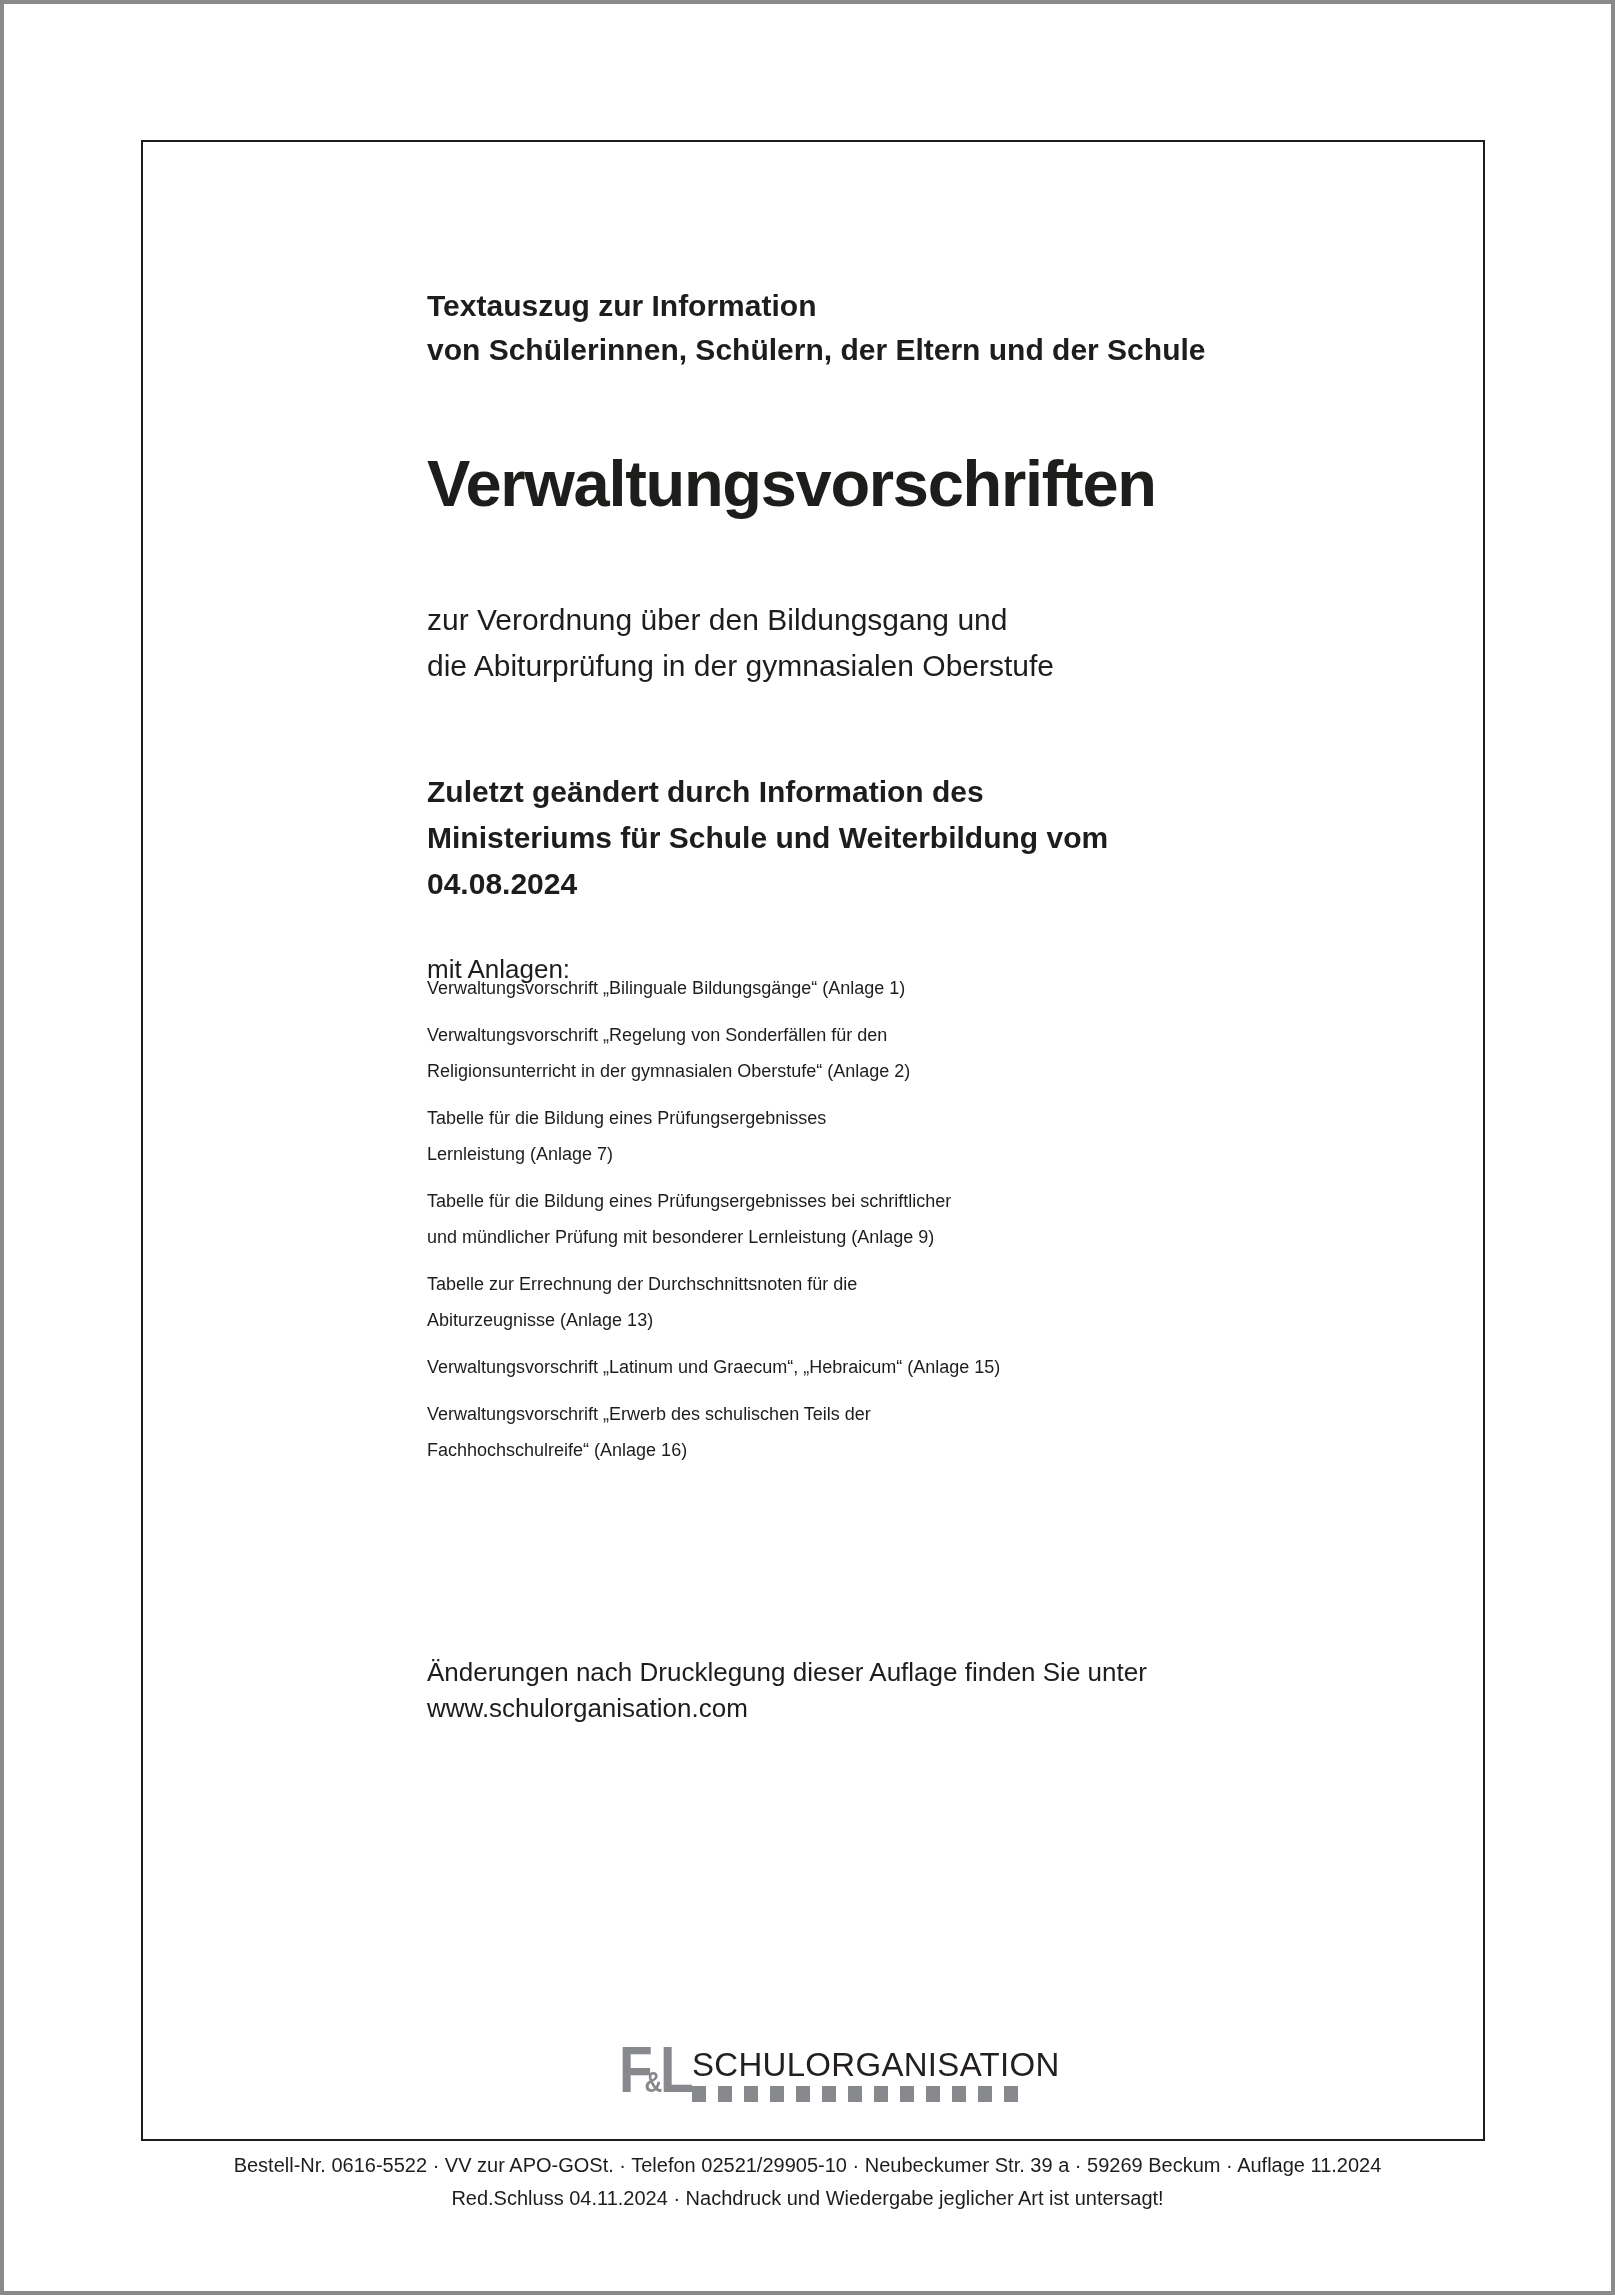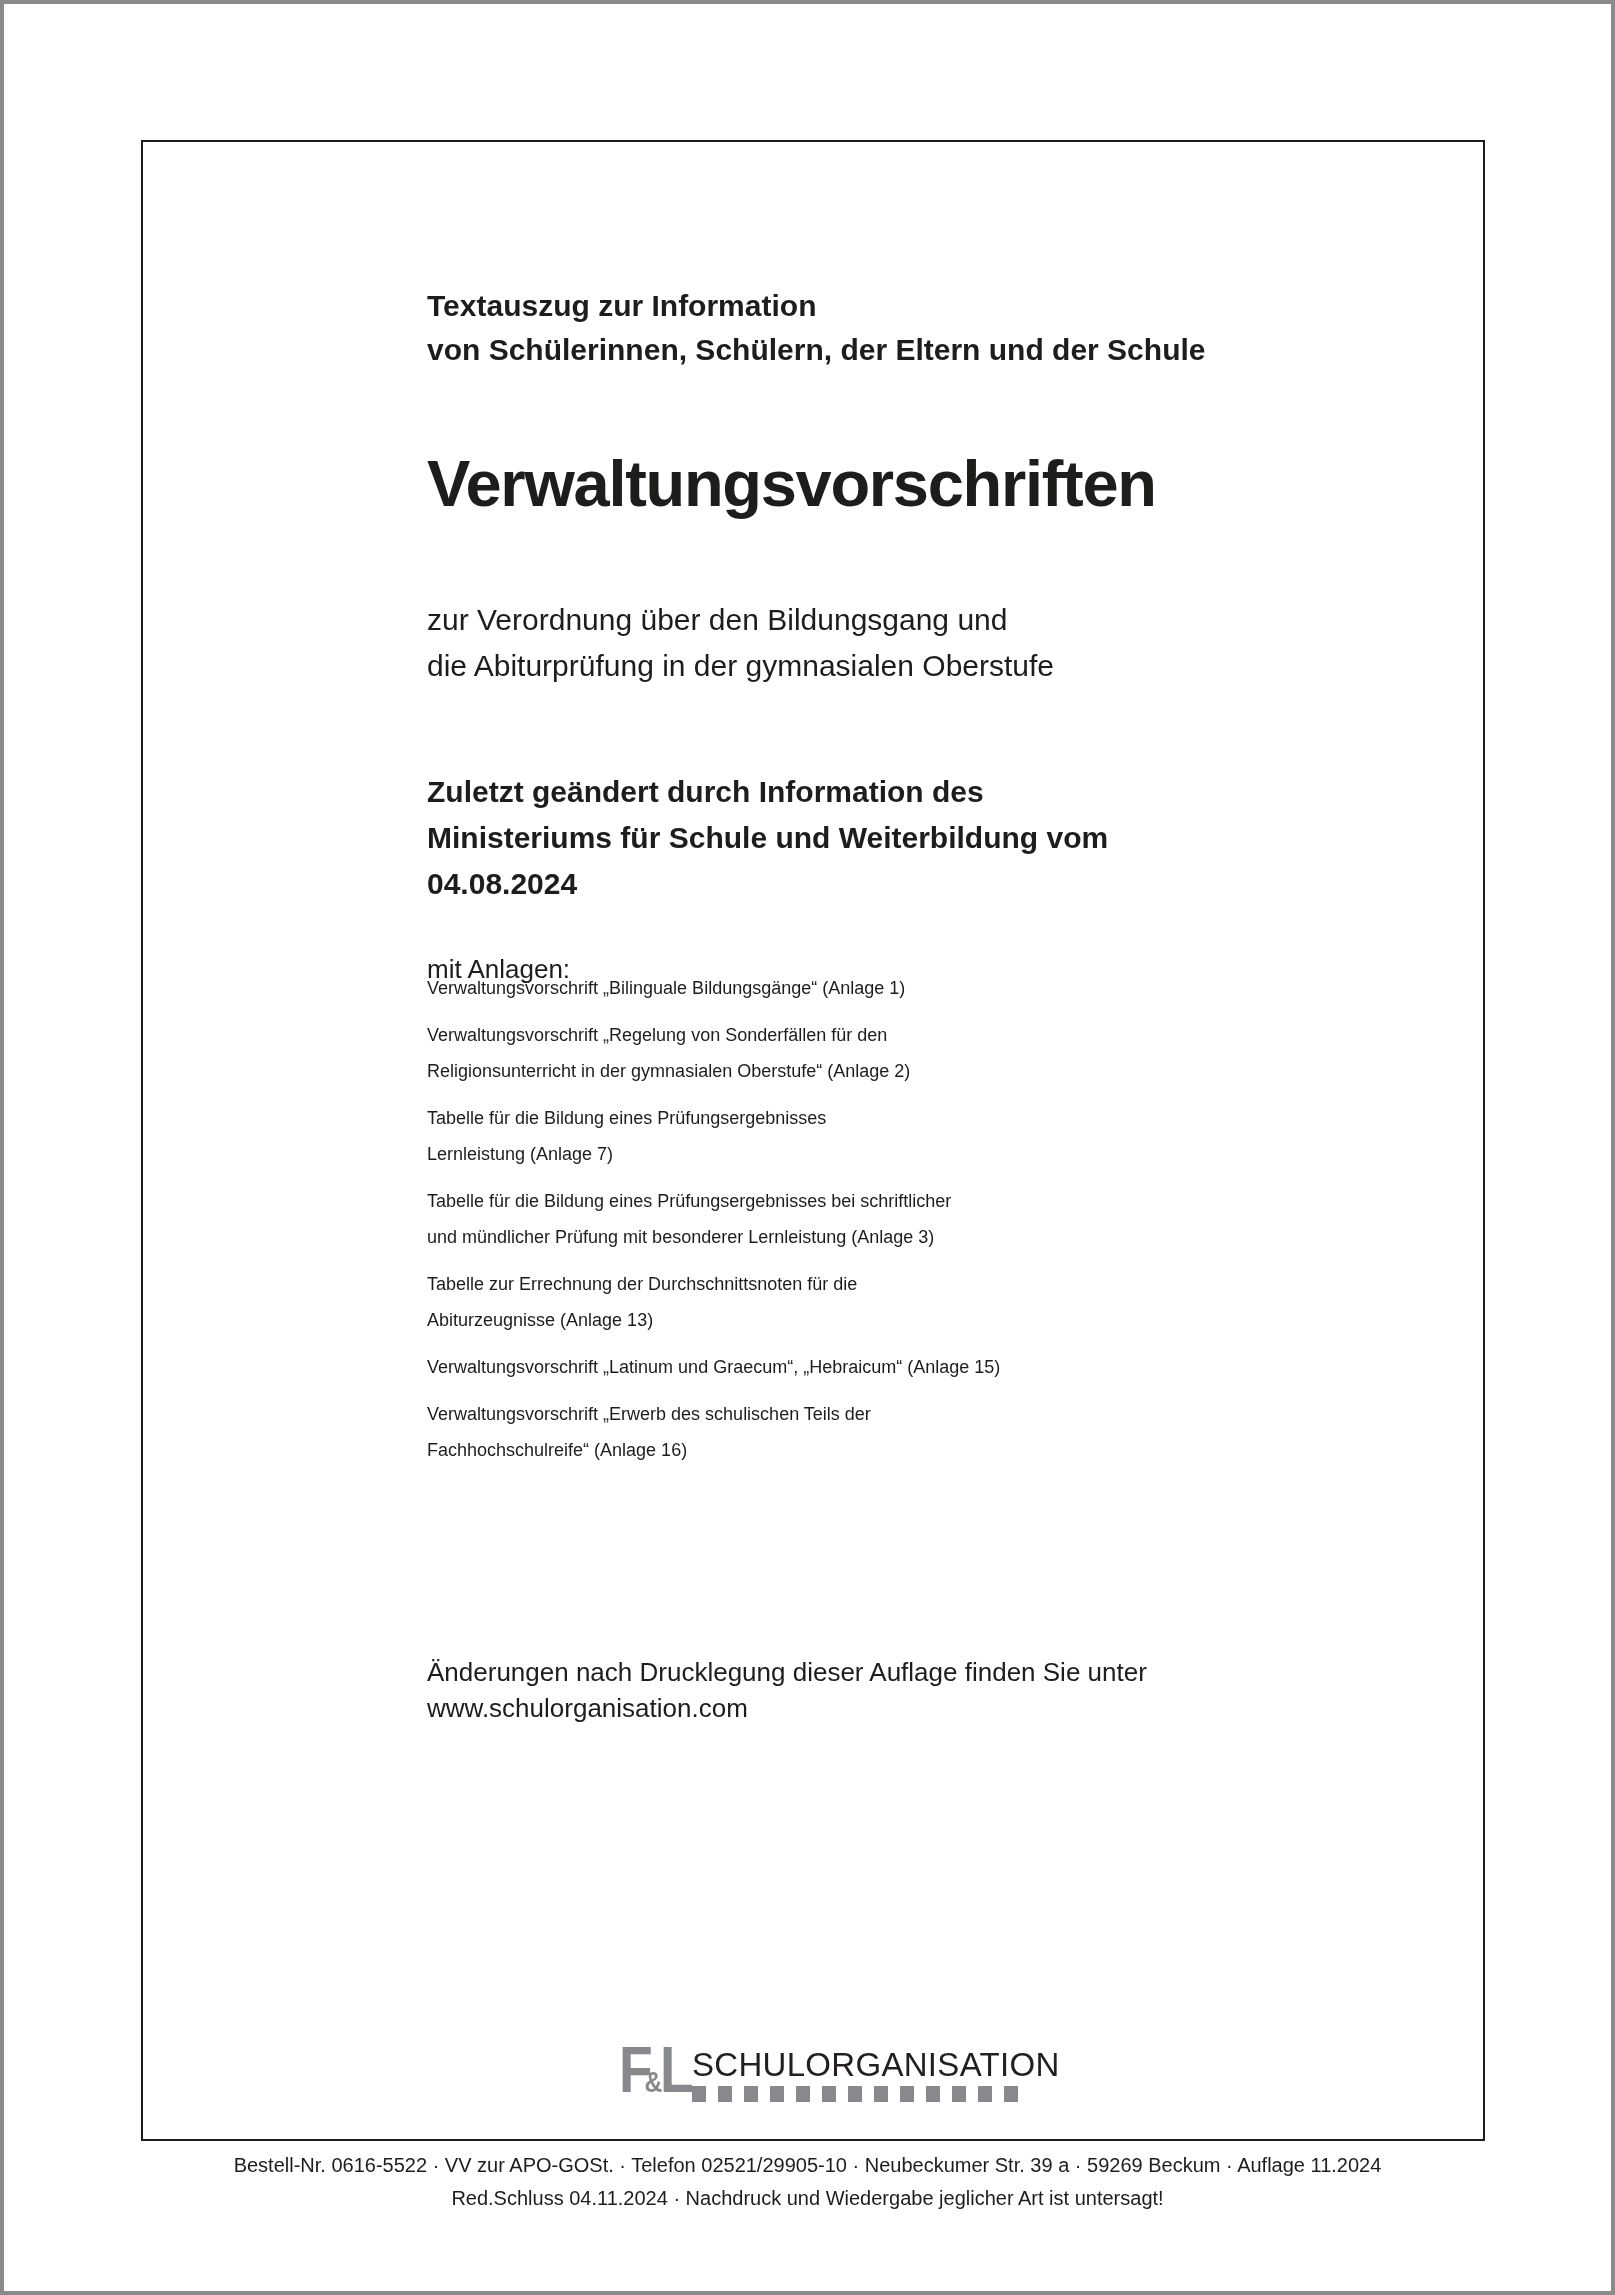--- a/index.html
+++ b/index.html
@@ -103,21 +103,21 @@
     <div class="attachment-item">
       <div>Verwaltungsvorschrift „Regelung von Sonderfällen für den</div>
       <div>Religionsunterricht in der gymnasialen Oberstufe“ (Anlage 2)</div>
     </div>
     <div class="attachment-item">
       <div>Tabelle für die Bildung eines Prüfungsergebnisses</div>
       <div>Lernleistung (Anlage 7)</div>
     </div>
     <div class="attachment-item">
       <div>Tabelle für die Bildung eines Prüfungsergebnisses bei schriftlicher</div>
-      <div>und mündlicher Prüfung mit besonderer Lernleistung (Anlage 3)</div>
+      <div>und mündlicher Prüfung mit besonderer Lernleistung (Anlage 9)</div>
     </div>
     <div class="attachment-item">
       <div>Tabelle zur Errechnung der Durchschnittsnoten für die</div>
       <div>Abiturzeugnisse (Anlage 13)</div>
     </div>
     <div class="attachment-item">
       <div>Verwaltungsvorschrift „Latinum und Graecum“, „Hebraicum“ (Anlage 15)</div>
     </div>
     <div class="attachment-item">
       <div>Verwaltungsvorschrift „Erwerb des schulischen Teils der</div>

